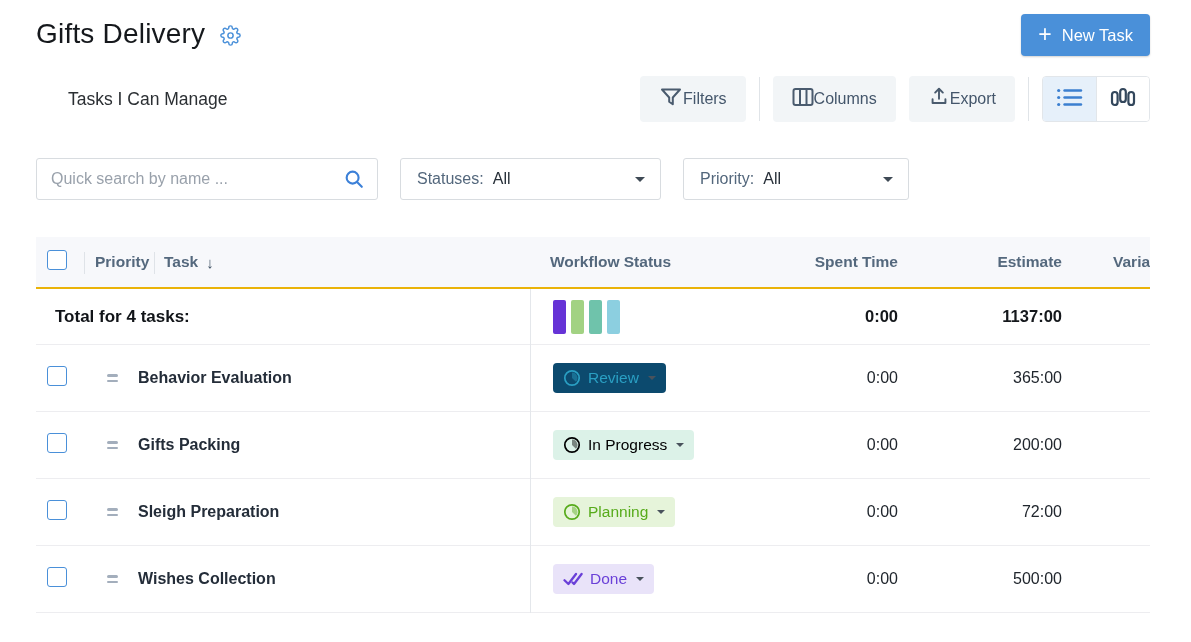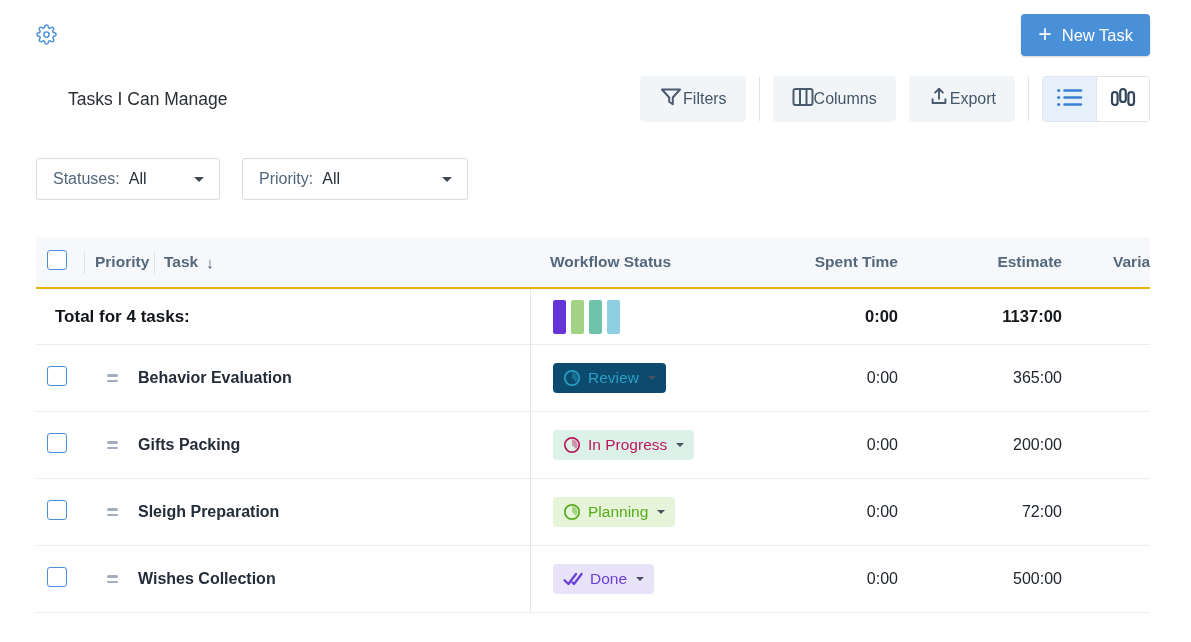--- a/index.html
+++ b/index.html
@@ -32,21 +32,21 @@
 
   
   .filter-row { display: flex; margin-top: 36px; gap: 22px; }
   .search-box { width: 342px; height: 42px; border: 1px solid #d8dce0; border-radius: 3px;
                 display: flex; align-items: center; padding: 0 12px 0 14px; background: #fff; }
   .search-box input { flex: 1; border: none; outline: none; font-size: 16px; color: #333; font-family: inherit; background: transparent; }
   .search-box input::placeholder { color: #99a1ab; }
   .search-icon-btn { background: none; border: none; cursor: pointer; display: flex; align-items: center; }
   .dropdown { height: 42px; border: 1px solid #d8dce0; border-radius: 3px; background: #fff;
               display: flex; align-items: center; padding: 0 15px 0 16px; font-size: 16px; cursor: pointer; }
-  .dd-statuses { width: 184px; } .dd-priority { width: 226px; }
+  .dd-statuses { width: 261px; } .dd-priority { width: 226px; }
   .dd-label { color: #53677c; margin-right: 9px; }
   .dd-value { color: #272f38; }
   .dd-caret { margin-left: auto; width: 0; height: 0; border-left: 5px solid transparent;
               border-right: 5px solid transparent; border-top: 5.5px solid #3f4a55; }
 
   
   .table-wrap { position: relative; margin-top: 37px; width: 1114px; }
   .col-divider { position: absolute; left: 494px; top: 0; height: 100%; width: 1px; background: #e4e7eb; }
 
   .thead { position: relative; display: grid; grid-template-columns: 48px 70px 376px 230px 138px 164px 88px;
@@ -86,20 +86,21 @@
                   border-right: 4px solid transparent; border-top: 4.5px solid #49525c; }
   .num { text-align: right; font-size: 16px; color: #20262d; }
 </style>
 </head>
 <body>
 
 <div class="page">
 
   <div class="top-row">
     <div class="title-wrap">
+      <div class="title">Gifts Delivery</div>
       <button class="gear-btn">
         <span>
           <svg width="21" height="21" viewBox="0 0 24 24" fill="none" stroke="#4a90d9" stroke-width="1.7" stroke-linecap="round" stroke-linejoin="round">
               <circle cx="12" cy="12" r="3"></circle>
               <path d="M19.4 15a1.65 1.65 0 0 0 .33 1.82l.06.06a2 2 0 0 1 0 2.83 2 2 0 0 1-2.83 0l-.06-.06a1.65 1.65 0 0 0-1.82-.33 1.65 1.65 0 0 0-1 1.51V21a2 2 0 0 1-2 2 2 2 0 0 1-2-2v-.09A1.65 1.65 0 0 0 9 19.4a1.65 1.65 0 0 0-1.82.33l-.06.06a2 2 0 0 1-2.83 0 2 2 0 0 1 0-2.83l.06-.06a1.65 1.65 0 0 0 .33-1.82 1.65 1.65 0 0 0-1.51-1H3a2 2 0 0 1-2-2 2 2 0 0 1 2-2h.09A1.65 1.65 0 0 0 4.6 9a1.65 1.65 0 0 0-.33-1.82l-.06-.06a2 2 0 0 1 0-2.83 2 2 0 0 1 2.83 0l.06.06a1.65 1.65 0 0 0 1.82.33H9a1.65 1.65 0 0 0 1-1.51V3a2 2 0 0 1 2-2 2 2 0 0 1 2 2v.09a1.65 1.65 0 0 0 1 1.51 1.65 1.65 0 0 0 1.82-.33l.06-.06a2 2 0 0 1 2.83 0 2 2 0 0 1 0 2.83l-.06.06a1.65 1.65 0 0 0-.33 1.82V9a1.65 1.65 0 0 0 1.51 1H21a2 2 0 0 1 2 2 2 2 0 0 1-2 2h-.09a1.65 1.65 0 0 0-1.51 1z"></path>
             </svg>
         </span>
       </button>
     </div>
     <button class="btn-new">
@@ -163,20 +164,29 @@
                 <rect x="10.2" y="3" width="5.6" height="13" rx="2.8"></rect>
                 <rect x="18.4" y="6" width="5.6" height="13" rx="2.8"></rect>
               </svg>
           </span>
         </button>
       </div>
     </div>
   </div>
 
   <div class="filter-row">
+    <div class="search-box">
+      <input type="text" placeholder="Quick search by name ..." style="">
+      <button class="search-icon-btn">
+        <svg width="22" height="22" viewBox="0 0 24 24" fill="none" stroke="#3c80d8" stroke-width="2.3" stroke-linecap="round">
+            <circle cx="10.5" cy="10.5" r="6.5"></circle>
+            <line x1="15.6" y1="15.6" x2="20.5" y2="20.5"></line>
+          </svg>
+      </button>
+    </div>
     <div class="dropdown dd-statuses">
       <span class="dd-label">Statuses:</span>
       <span class="dd-value">All</span>
       <span class="dd-caret"></span>
     </div>
     <div class="dropdown dd-priority">
       <span class="dd-label">Priority:</span>
       <span class="dd-value">All</span>
       <span class="dd-caret"></span>
     </div>
@@ -244,21 +254,21 @@
   <div class="trow">
     <div class="check-cell"><span class="checkbox"></span></div>
     <div class="main-cell">
       <span class="drag">
               <i></i>
               <i></i>
             </span>
       <span class="task-name">Gifts Packing</span>
     </div>
     <div class="status-cell">
-      <span class="badge" style="color: #be185d; background: rgb(220, 242, 232);">
+      <span class="badge" style="color: #000000; background: rgb(220, 242, 232);">
         <span class="b-icon">
           <svg width="18" height="18" viewBox="0 0 18 18">
                   <circle cx="9" cy="9" r="7.2" fill="none" stroke="currentColor" stroke-width="1.7"></circle>
                   <path d="M9 9V3.6A5.4 5.4 0 0 1 12.9 12.8Z" fill="currentColor" opacity="0.45"></path>
                 </svg>
         </span>
 
         <span>In Progress</span>
         <span class="caret"></span>
       </span>

